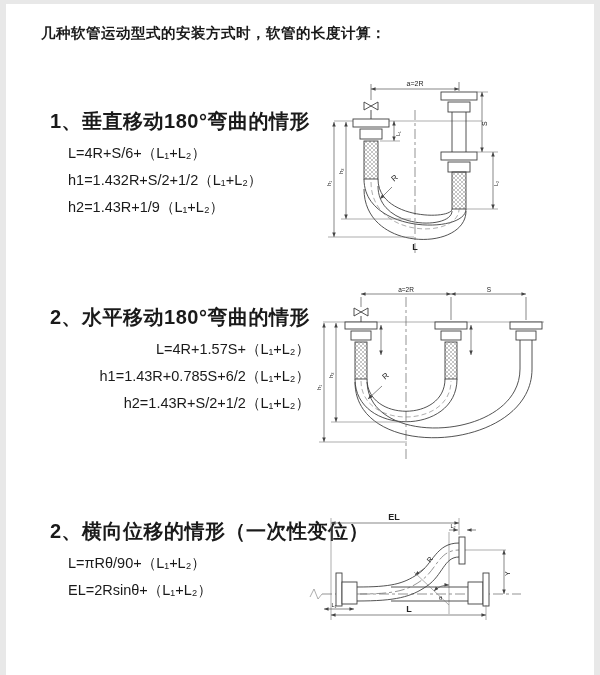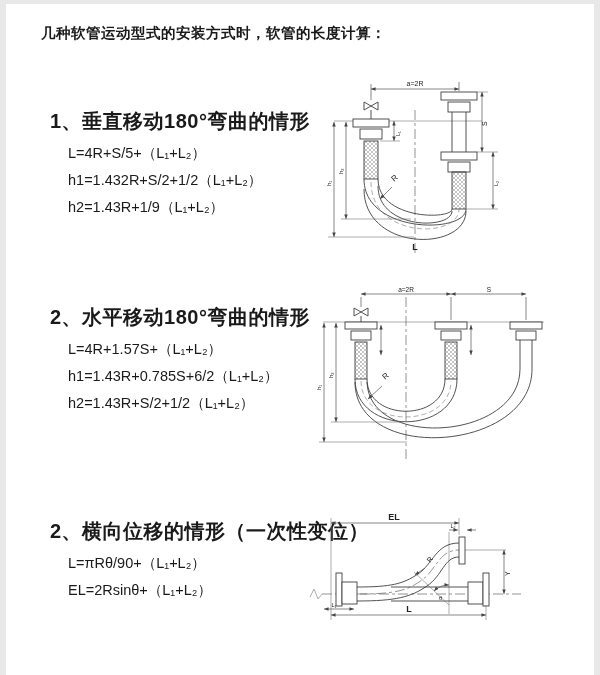--- a/index.html
+++ b/index.html
@@ -9,21 +9,21 @@
     margin:4px auto;
   }
   .doc-title{
     position:absolute;left:35px;top:20px;font-size:14.5px;font-weight:bold;
     letter-spacing:0.5px;white-space:nowrap;
   }
   .section{position:absolute;left:44px;}
   .sec-heading{font-size:20px;font-weight:bold;white-space:nowrap;margin-bottom:5px;letter-spacing:0.5px;}
   .formula{font-size:14.5px;line-height:27px;padding-left:18px;white-space:nowrap;}
   .sec1{top:104px;}
-  .sec2{top:300px;}
+  .sec2{top:300px;text-align:right;}
   .sec3{top:514px;}
   svg{position:absolute;overflow:visible;}
   svg text{font-family:"Liberation Sans",sans-serif;fill:#222;}
   .d1{left:308px;top:70px;}
   .d2{left:305px;top:280px;}
   .d3{left:300px;top:498px;}
   .part{fill:#ffffff;stroke:#3f3f3f;stroke-width:0.9;}
   .hose{fill:none;stroke:#3f3f3f;stroke-width:0.9;}
   .dim{stroke:#555;stroke-width:0.7;fill:none;}
   .thin{stroke:#777;stroke-width:0.6;fill:none;}
@@ -31,21 +31,21 @@
 </style>
 </head>
 <body>
 
 <div class="page">
 
   <div class="doc-title">几种软管运动型式的安装方式时，软管的长度计算：</div>
 
   <div class="section sec1">
     <div class="sec-heading">1、垂直移动180°弯曲的情形</div>
-    <div class="formula">L=4R+S/5+（L₁+L₂）</div>
+    <div class="formula">L=4R+S/6+（L₁+L₂）</div>
     <div class="formula">h1=1.432R+S/2+1/2（L₁+L₂）</div>
     <div class="formula">h2=1.43R+1/9（L₁+L₂）</div>
   </div>
 
   <div class="section sec2">
     <div class="sec-heading">2、水平移动180°弯曲的情形</div>
     <div class="formula">L=4R+1.57S+（L₁+L₂）</div>
     <div class="formula">h1=1.43R+0.785S+6/2（L₁+L₂）</div>
     <div class="formula">h2=1.43R+S/2+1/2（L₁+L₂）</div>
   </div>

